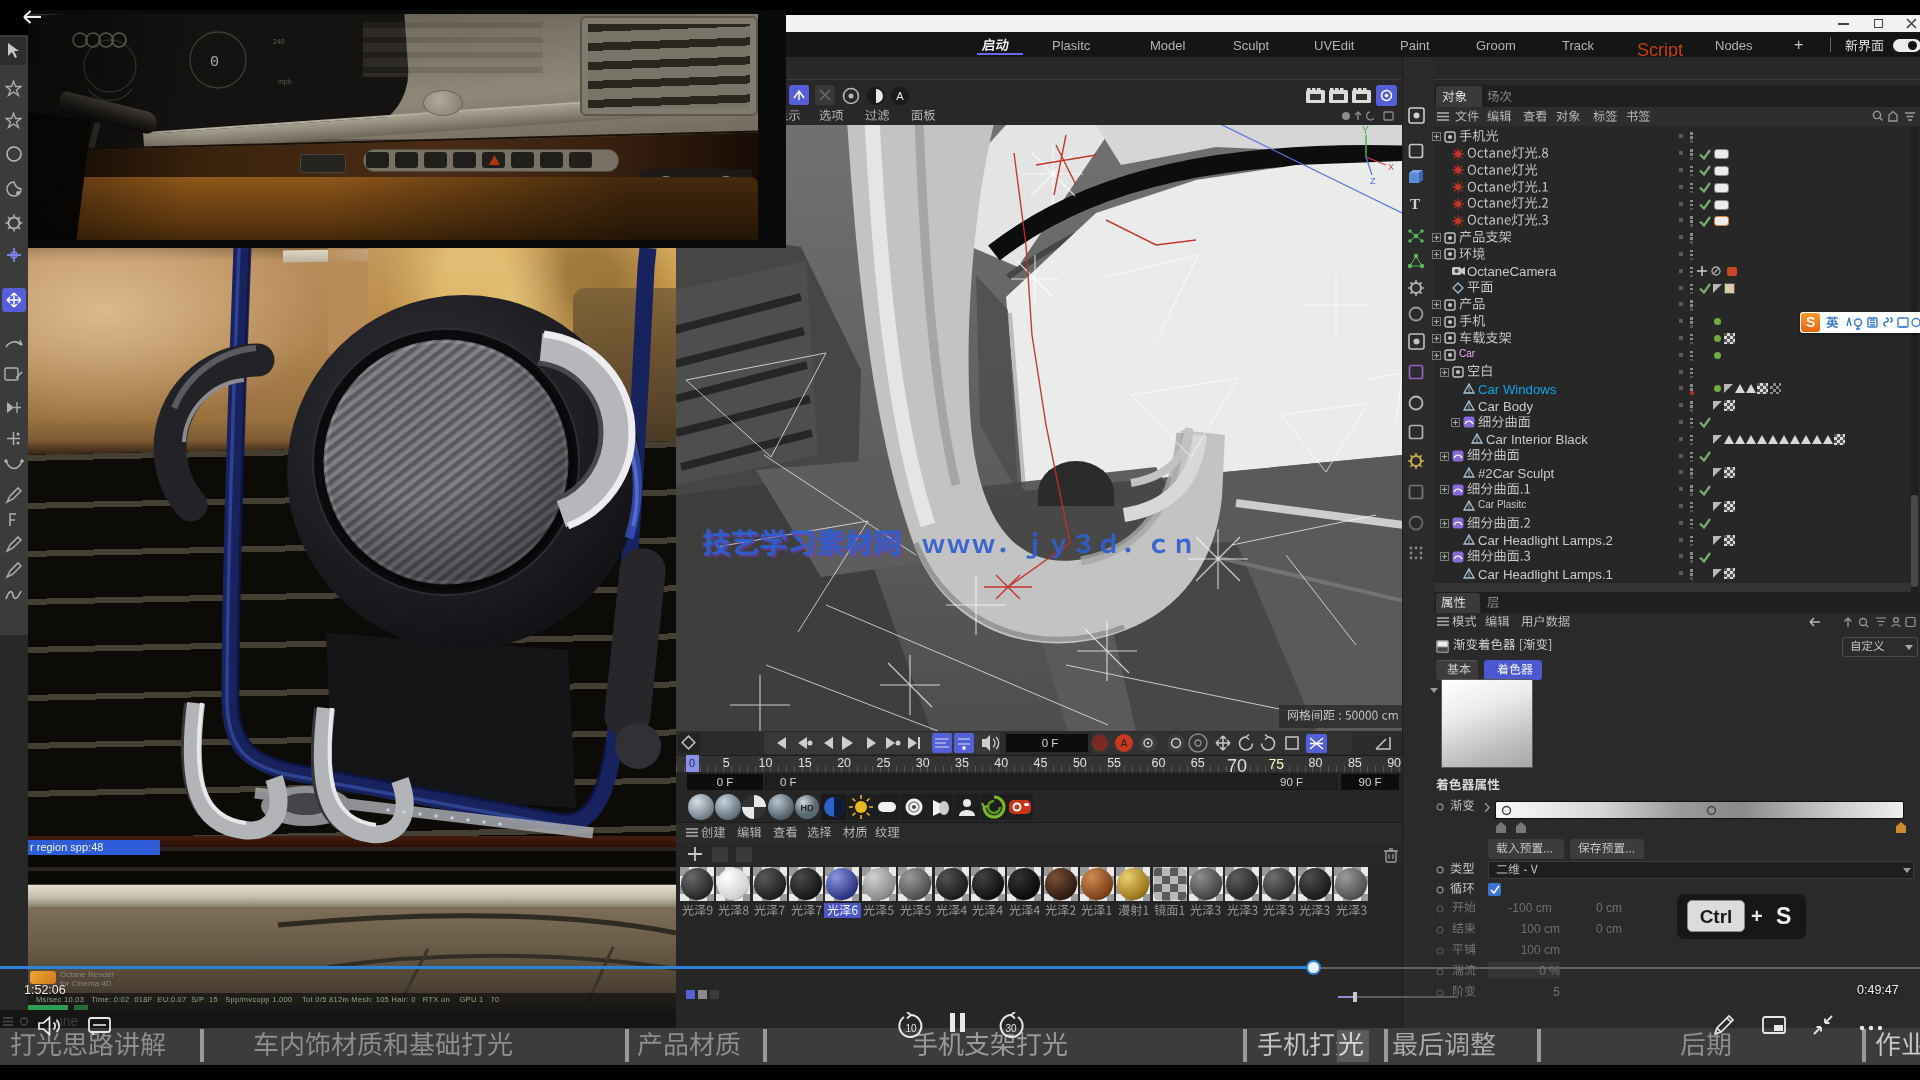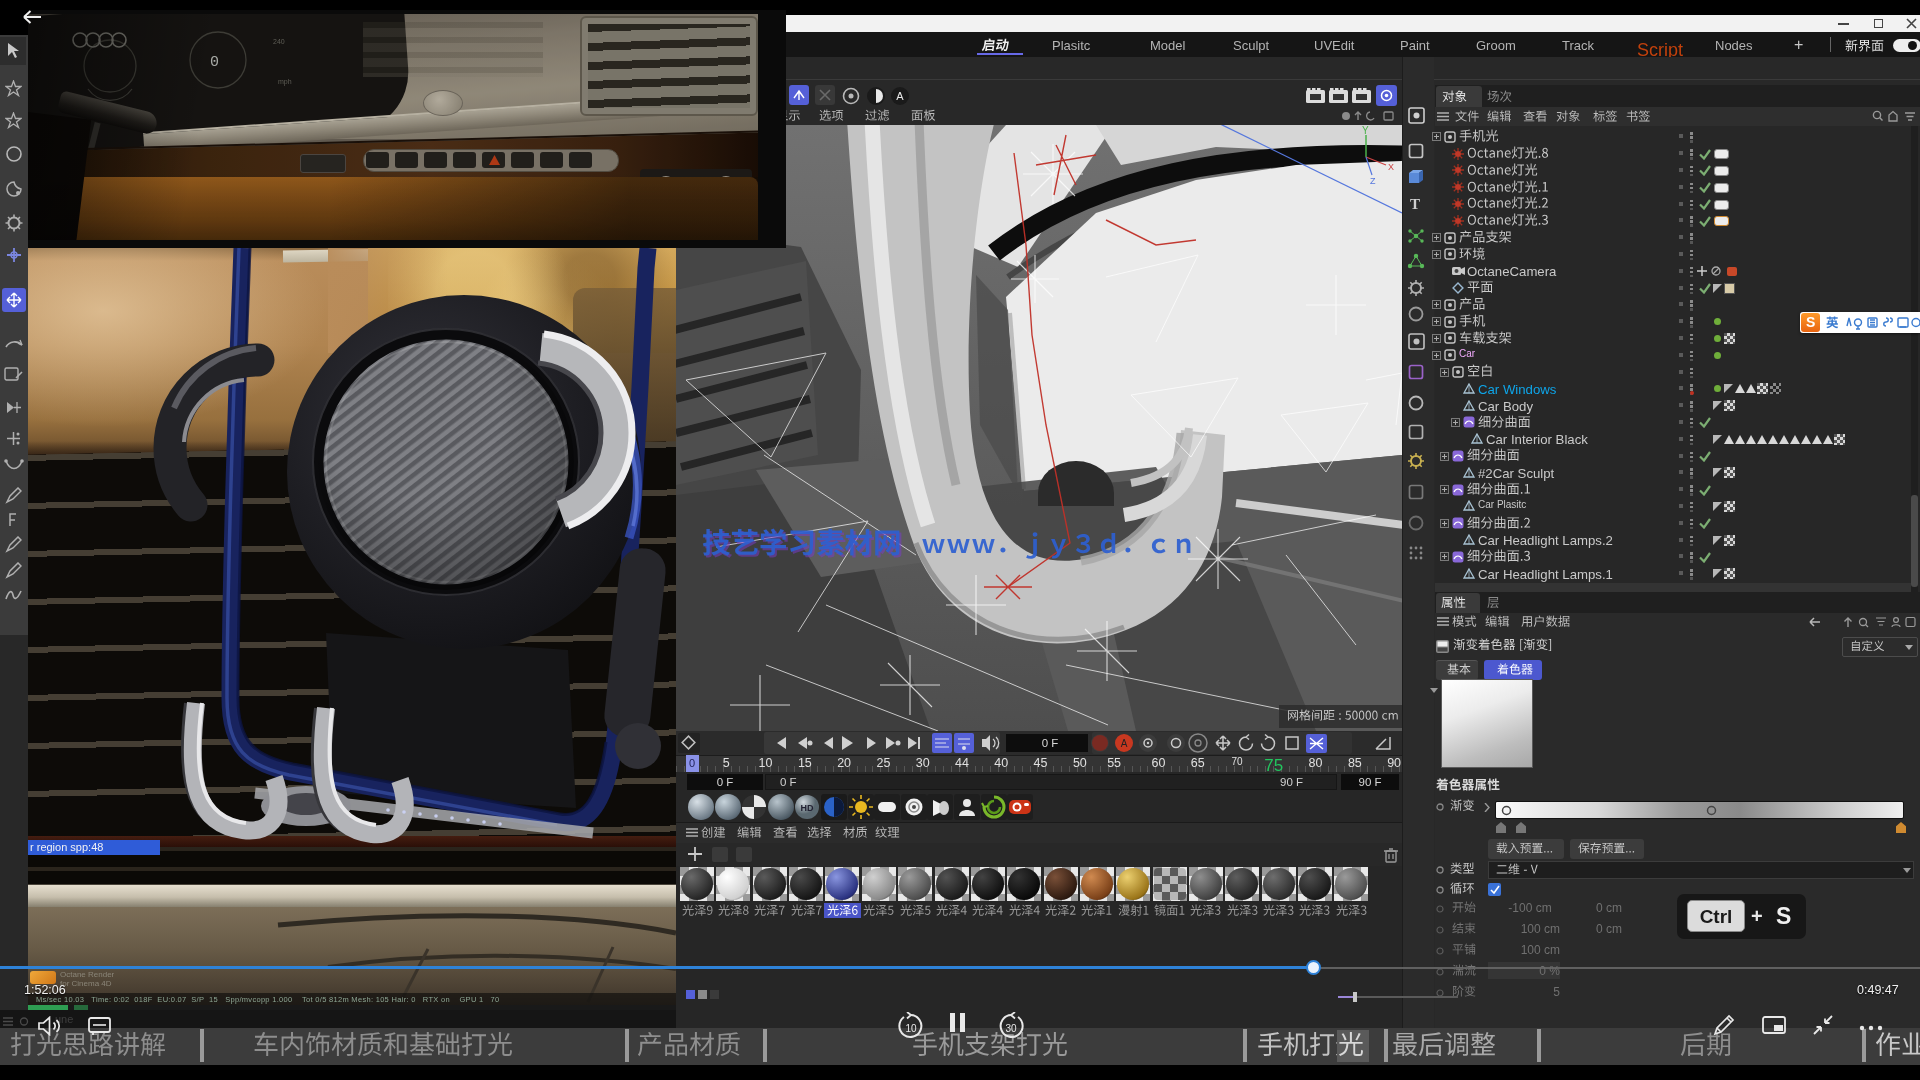--- a/index.html
+++ b/index.html
@@ -895,29 +895,29 @@
 <path d="M700,18 714,18 714,6 M700,18 710,8" stroke="#c8c8c8" stroke-width="1.5" fill="none"></path>
 </svg>
 <div class="a" style="left:676px;top:755px;width:726px;height:17px;background:#343434;border-top:1px solid #1c1c1c"></div>
 <div class="a" style="left:676px;top:766px;width:726px;height:6px;background:repeating-linear-gradient(90deg,#555 0 1px,transparent 1px 7.857px)"></div>
 <div class="a" style="left:714.285px;top:756px;width:24px;text-align:center;font-size:12.5px;color:#e0e0e0">5</div>
 <div class="a" style="left:753.57px;top:756px;width:24px;text-align:center;font-size:12.5px;color:#e0e0e0">10</div>
 <div class="a" style="left:792.855px;top:756px;width:24px;text-align:center;font-size:12.5px;color:#e0e0e0">15</div>
 <div class="a" style="left:832.14px;top:756px;width:24px;text-align:center;font-size:12.5px;color:#e0e0e0">20</div>
 <div class="a" style="left:871.425px;top:756px;width:24px;text-align:center;font-size:12.5px;color:#e0e0e0">25</div>
 <div class="a" style="left:910.71px;top:756px;width:24px;text-align:center;font-size:12.5px;color:#e0e0e0">30</div>
-<div class="a" style="left:949.995px;top:756px;width:24px;text-align:center;font-size:12.5px;color:#e0e0e0">44</div>
+<div class="a" style="left:949.995px;top:756px;width:24px;text-align:center;font-size:12.5px;color:#e0e0e0">35</div>
 <div class="a" style="left:989.28px;top:756px;width:24px;text-align:center;font-size:12.5px;color:#e0e0e0">40</div>
 <div class="a" style="left:1028.565px;top:756px;width:24px;text-align:center;font-size:12.5px;color:#e0e0e0">45</div>
 <div class="a" style="left:1067.85px;top:756px;width:24px;text-align:center;font-size:12.5px;color:#e0e0e0">50</div>
 <div class="a" style="left:1107.135px;top:756px;width:24px;text-align:left;font-size:12.5px;color:#e0e0e0">55</div>
 <div class="a" style="left:1146.42px;top:756px;width:24px;text-align:center;font-size:12.5px;color:#e0e0e0">60</div>
 <div class="a" style="left:1185.705px;top:756px;width:24px;text-align:center;font-size:12.5px;color:#e0e0e0">65</div>
-<div class="a" style="left:1224.99px;top:756px;width:24px;text-align:center;font-size:10px;color:#e0e0e0">70</div>
-<div class="a" style="left:1264.275px;top:756px;width:24px;text-align:left;font-size:17px;color:#22c55e">75</div>
+<div class="a" style="left:1224.99px;top:756px;width:24px;text-align:center;font-size:18px;color:#e0e0e0">70</div>
+<div class="a" style="left:1264.275px;top:756px;width:24px;text-align:center;font-size:14px;color:#fef9c3">75</div>
 <div class="a" style="left:1303.56px;top:756px;width:24px;text-align:center;font-size:12.5px;color:#e0e0e0">80</div>
 <div class="a" style="left:1342.845px;top:756px;width:24px;text-align:center;font-size:12.5px;color:#e0e0e0">85</div>
 <div class="a" style="left:1382.13px;top:756px;width:24px;text-align:center;font-size:12.5px;color:#e0e0e0">90</div>
 <div class="a" style="left:686px;top:755px;width:13px;height:17px;background:#8a92e8"></div>
 <div class="a" style="left:689px;top:757px;font-size:11px;color:#23255a">0</div>
 <div class="a" style="left:676px;top:772px;width:726px;height:19px;background:#262626"></div>
 <div class="a" style="left:687px;top:774px;width:76px;height:16px;background:#0d0d0d"></div>
 <div class="a" style="left:687px;top:776px;width:76px;text-align:center;font-size:11.5px;color:#d8d8d8">0 F</div>
 <div class="a" style="left:765px;top:774px;width:572px;height:16px;background:#202020;border:1px solid #161616"></div>
 <div class="a" style="left:780px;top:776px;font-size:11.5px;color:#d0d0d0">0 F</div>
@@ -1359,21 +1359,21 @@
 <div class="a" style="left:32px;top:722px;font-size:8px;color:#8a8578">Octane Render<br>for Cinema 4D</div>
 <div class="a" style="left:0;top:757px;width:648px;height:5px;background:#191919"></div>
 <div class="a" style="left:0;top:757px;width:40px;height:5px;background:#2e9e52"></div>
 <div class="a" style="left:46px;top:757px;width:14px;height:5px;background:#2e9e52;opacity:.6"></div>
 </div>
 <div class="a" style="left:0;top:1010px;width:676px;height:18px;background:#151515"></div>
 <svg class="a" style="left:3px;top:1017px" width="30" height="10">
     <path d="M0,1 10,1 M0,4.5 10,4.5 M0,8 10,8" stroke="#4a4a4a" stroke-width="1.3"></path>
     <circle cx="21" cy="4.5" r="3.5" fill="none" stroke="#4a4a4a" stroke-width="1.3"></circle>
   </svg>
-<div class="a" style="left:55px;top:1013px;font-size:11px;color:#3f3f3f">une</div>
+<div class="a" style="left:55px;top:1013px;font-size:14px;color:#3f3f3f">une</div>
 <div class="a" style="left:0;top:966px;width:1315px;height:3px;background:#2e82d8"></div>
 <div class="a" style="left:1315px;top:967px;width:605px;height:2px;background:#6a6a6a;opacity:.85"></div>
 <div class="a" style="left:1306px;top:960px;width:15px;height:15px;border-radius:50%;background:#eaf2fc;border:2.5px solid #2e82d8"></div>
 <div class="a" style="left:24px;top:983px;font-size:12.5px;color:#f0f0f0;text-shadow:0 1px 2px #000">1:52:06</div>
 <div class="a" style="left:1857px;top:983px;font-size:12.5px;color:#f0f0f0;text-shadow:0 1px 2px #000">0:49:47</div>
 <div class="a" style="left:0;top:1028px;width:1920px;height:37px;background:#3c3c3c"></div>
 <div class="a" style="left:0;top:1065px;width:1920px;height:15px;background:#000"></div>
 <svg style="position:absolute;left:10px;top:1031px;overflow:visible" width="158" height="30">
     <path transform="translate(0,22.9)" d="M5.2 -21.8V-16.6H1.2V-14.7H5.2V-9.2C3.6 -8.8 2.2 -8.4 1 -8.1L1.6 -6.1L5.2 -7.2V-0.5C5.2 -0.2 5 -0 4.7 -0C4.3 0 3.2 0 1.9 -0C2.2 0.5 2.5 1.3 2.6 1.8C4.4 1.8 5.5 1.8 6.2 1.5C6.8 1.1 7.1 0.6 7.1 -0.5V-7.7L11 -8.9L10.7 -10.8L7.1 -9.7V-14.7H10.7V-16.6H7.1V-21.8ZM10.9 -19.7V-17.7H18.3V-0.8C18.3 -0.3 18.1 -0.2 17.6 -0.2C17 -0.1 15.1 -0.1 13.2 -0.2C13.5 0.4 13.9 1.4 14 1.9C16.5 1.9 18.1 1.9 19.1 1.6C20 1.2 20.4 0.5 20.4 -0.8V-17.7H25V-19.7Z M29.6 -19.9C30.9 -17.9 32.2 -15.1 32.7 -13.4L34.6 -14.1C34.1 -15.9 32.7 -18.6 31.4 -20.6ZM46.7 -20.9C45.9 -18.8 44.5 -15.9 43.4 -14.1L45.1 -13.5C46.2 -15.2 47.6 -17.9 48.7 -20.1ZM37.9 -21.8V-11.9H27.4V-10.1H34.4C34 -5.1 33 -1.4 26.9 0.4C27.3 0.8 27.9 1.6 28.1 2.1C34.7 -0.1 36 -4.3 36.4 -10.1H41.3V-0.8C41.3 1.4 41.9 2 44.2 2C44.7 2 47.5 2 48 2C50.2 2 50.7 0.9 51 -3.4C50.4 -3.5 49.6 -3.8 49.1 -4.2C49 -0.4 48.9 0.2 47.8 0.2C47.2 0.2 44.9 0.2 44.4 0.2C43.4 0.2 43.2 0 43.2 -0.8V-10.1H50.6V-11.9H39.9V-21.8Z M59.5 -6.3V-1.1C59.5 1 60.2 1.5 63 1.5C63.6 1.5 67.7 1.5 68.3 1.5C70.7 1.5 71.3 0.7 71.6 -2.9C71 -3 70.2 -3.3 69.8 -3.6C69.6 -0.7 69.4 -0.3 68.1 -0.3C67.2 -0.3 63.8 -0.3 63.2 -0.3C61.7 -0.3 61.4 -0.4 61.4 -1.1V-6.3ZM61.9 -7.3C63.9 -6.2 66.2 -4.6 67.3 -3.4L68.7 -4.8C67.5 -5.9 65.1 -7.5 63.2 -8.5ZM71.3 -6C72.8 -4 74.3 -1.2 74.8 0.5L76.7 -0.3C76.1 -2.1 74.5 -4.7 73 -6.7ZM56.1 -6.4C55.6 -4.4 54.5 -1.8 53.3 -0.2L55 0.8C56.3 -1 57.3 -3.7 57.9 -5.8ZM55.8 -20.7V-8.9H74V-20.7ZM57.6 -14H64V-10.7H57.6ZM65.9 -14H72.1V-10.7H65.9ZM57.6 -19H64V-15.7H57.6ZM65.9 -19H72.1V-15.7H65.9Z M82.1 -19H87V-14.5H82.1ZM79 -1.1 79.3 0.8C82.1 0.2 85.8 -0.8 89.4 -1.7L89.2 -3.4L85.8 -2.6V-7.3H88.5C88.9 -6.9 89.3 -6.3 89.5 -6C90 -6.2 90.5 -6.4 91 -6.7V2H92.8V1.1H99.4V1.9H101.2V-6.7L102.1 -6.3C102.4 -6.8 102.9 -7.5 103.3 -7.9C100.9 -8.8 99 -10.2 97.3 -11.8C99 -13.7 100.3 -16 101.2 -18.7L99.9 -19.3L99.6 -19.2H94.5C94.8 -19.9 95.1 -20.6 95.4 -21.4L93.5 -21.9C92.5 -18.7 90.8 -15.8 88.8 -13.8V-20.7H80.3V-12.7H84V-2.2L82 -1.7V-10.3H80.3V-1.4ZM92.8 -0.7V-5.7H99.4V-0.7ZM98.7 -17.5C98 -15.9 97.1 -14.4 96.1 -13.1C95 -14.4 94.1 -15.7 93.5 -17L93.7 -17.5ZM92.2 -7.4C93.6 -8.2 94.9 -9.2 96.1 -10.5C97.2 -9.3 98.5 -8.2 100 -7.4ZM94.9 -11.8C93.2 -10 91.1 -8.7 89 -7.7V-9H85.8V-12.7H88.8V-13.6C89.2 -13.3 89.9 -12.7 90.1 -12.4C91 -13.2 91.8 -14.2 92.5 -15.4C93.2 -14.2 93.9 -13 94.9 -11.8Z M106.8 -20.3C108.1 -19 109.8 -17.2 110.6 -16.1L112 -17.4C111.2 -18.5 109.4 -20.2 108.1 -21.4ZM105.1 -13.7V-11.8H108.7V-2.7C108.7 -1.6 107.9 -0.7 107.4 -0.4C107.8 0.1 108.3 0.9 108.5 1.4C108.8 0.9 109.5 0.3 113.8 -3C113.5 -3.4 113.2 -4.1 113.1 -4.6L110.6 -2.8V-13.7ZM123.3 -14.9V-8.8H118.7L118.7 -10V-14.9ZM116.8 -21.8V-16.8H113.3V-14.9H116.8V-10L116.8 -8.8H112.7V-6.8H116.7C116.3 -3.9 115.4 -1.1 113 0.9C113.5 1.1 114.2 1.7 114.5 2.1C117.3 -0.2 118.3 -3.4 118.6 -6.8H123.3V2H125.3V-6.8H128.9V-8.8H125.3V-14.9H128.5V-16.8H125.3V-21.9H123.3V-16.8H118.7V-21.8Z M136.8 -13.7V-10.6H134.5V-13.7ZM138.2 -13.7H140.6V-10.6H138.2ZM134.2 -15.2C134.7 -16.1 135.1 -17 135.5 -18H138.9C138.6 -17 138.1 -16 137.7 -15.2ZM134.9 -21.9C134.1 -18.7 132.7 -15.6 130.8 -13.6C131.2 -13.3 132 -12.7 132.3 -12.4L132.8 -13.1V-8.3C132.8 -5.4 132.7 -1.5 130.9 1.2C131.3 1.4 132 1.9 132.3 2.2C133.5 0.4 134 -1.9 134.3 -4.1H136.8V0.7H138.2V-4.1H140.6V-0.2C140.6 0.1 140.5 0.2 140.2 0.2C140 0.2 139.2 0.2 138.3 0.2C138.6 0.6 138.8 1.4 138.9 1.8C140.2 1.8 141 1.8 141.5 1.5C142.1 1.2 142.2 0.7 142.2 -0.1V-15.2H139.5C140.1 -16.4 140.7 -17.7 141.2 -18.8L140 -19.6L139.7 -19.5H136.1C136.3 -20.2 136.5 -20.8 136.7 -21.5ZM136.8 -9.1V-5.6H134.4C134.5 -6.6 134.5 -7.5 134.5 -8.3V-9.1ZM138.2 -9.1H140.6V-5.6H138.2ZM145.2 -12C144.8 -9.8 144 -7.6 142.8 -6.1C143.3 -6 144 -5.5 144.4 -5.3C144.8 -6 145.3 -6.9 145.7 -7.8H148.6V-4.7H143.3V-2.9H148.6V2.1H150.4V-2.9H155V-4.7H150.4V-7.8H154.3V-9.5H150.4V-12H148.6V-9.5H146.3C146.5 -10.2 146.7 -10.9 146.9 -11.6ZM143.3 -20.5V-18.9H146.8C146.4 -16.4 145.4 -14.3 142.7 -13.1C143.1 -12.8 143.6 -12.2 143.8 -11.8C146.9 -13.3 148.1 -15.8 148.6 -18.9H152.4C152.3 -15.8 152 -14.6 151.7 -14.3C151.6 -14.1 151.4 -14 151 -14C150.6 -14 149.7 -14.1 148.6 -14.1C148.9 -13.7 149.1 -13 149.1 -12.5C150.2 -12.5 151.3 -12.5 151.8 -12.5C152.5 -12.6 152.9 -12.7 153.2 -13.2C153.8 -13.8 154 -15.4 154.2 -19.8C154.2 -20 154.2 -20.5 154.2 -20.5Z" fill="#8e8e8e"></path>
   </svg>

